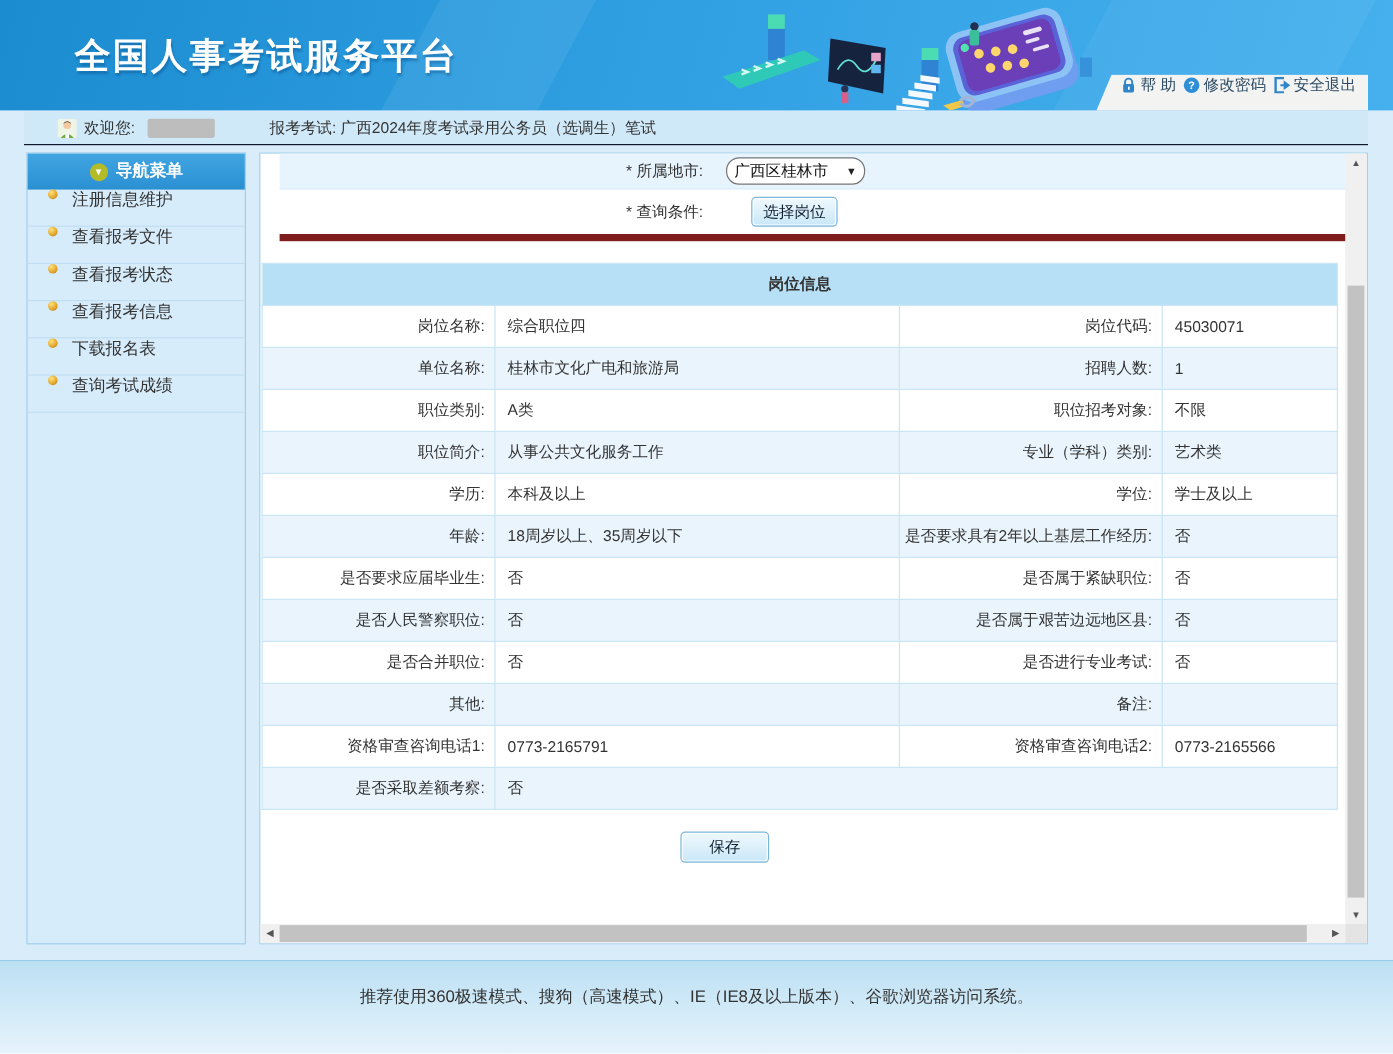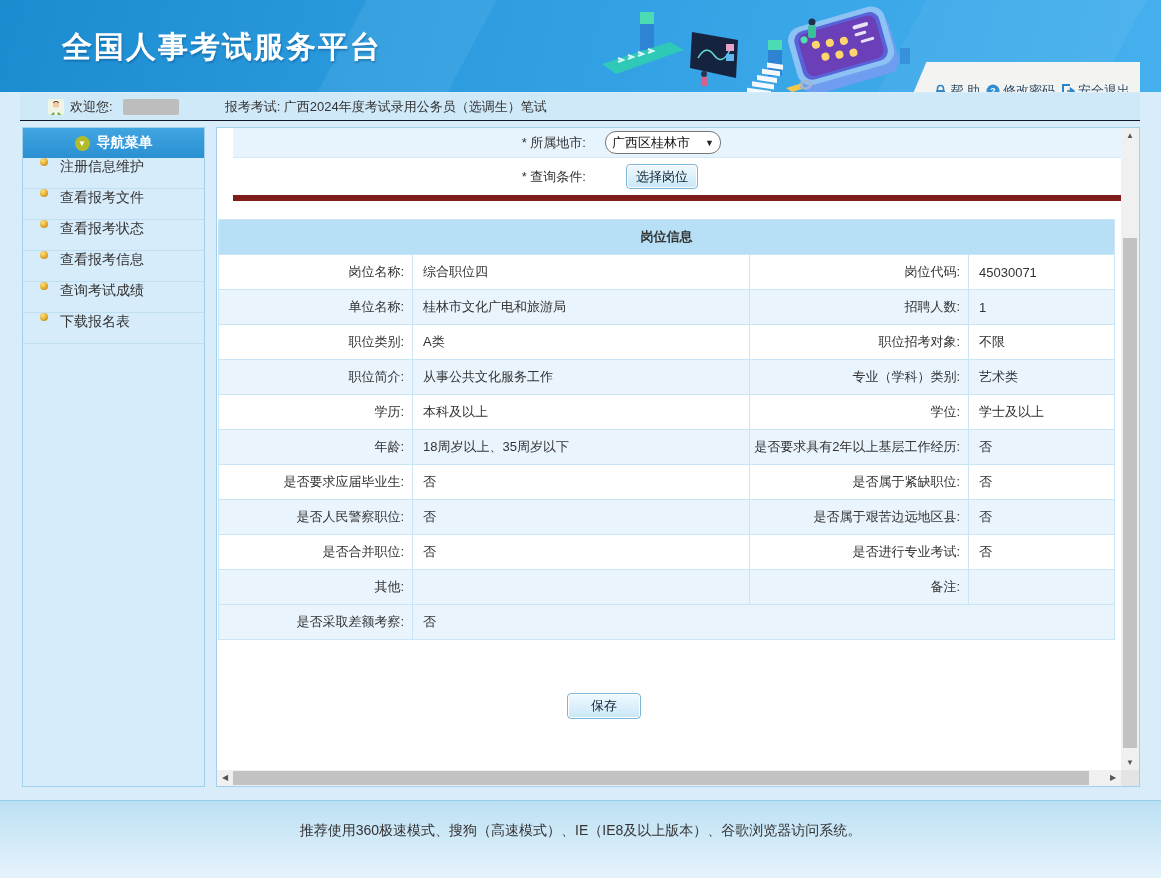--- a/index.html
+++ b/index.html
@@ -10,21 +10,21 @@
   .header { position:absolute; left:0; top:0; width:1161px; height:92px;
             background:linear-gradient(105deg,#1b8ccf 0%,#2f9fe2 45%,#46b0ee 100%); overflow:hidden; }
   .streak { position:absolute; background:rgba(255,255,255,0.07); transform:skewX(-28deg); }
   .s1 { left:340px; top:-10px; width:130px; height:120px; }
   .s2 { left:900px; top:-10px; width:220px; height:120px; background:rgba(255,255,255,0.05); }
   .brand { position:absolute; left:62px; top:27px; font-size:30px; font-weight:bold; color:#ffffff;
            letter-spacing:2px; text-shadow:1px 2px 2px rgba(0,60,120,0.35); }
   .illu { position:absolute; left:600px; top:0; }
 
   .utility { position:absolute; right:21px; top:62px; height:38px; background:#f3f4f1;
-             display:flex; align-items:flex-end; gap:6px; padding:0 10px 0 24px;
+             display:flex; align-items:flex-start; gap:6px; padding:0 10px 0 24px;
              clip-path:polygon(16px 0,100% 0,100% 100%,0 100%); box-shadow:0 1px 2px rgba(0,0,0,.2); }
   .util-item { display:flex; align-items:center; gap:3px; font-size:13px; color:#2d4a66; cursor:pointer; white-space:nowrap; }
 
   
   .welcome { position:absolute; left:20px; top:93px; width:1120px; height:28px; background:#d0e9f9;
              border-bottom:1px solid #0f172a; display:flex; align-items:center; font-size:13px; color:#333; }
   .welcome .avatar { margin-left:28px; margin-right:6px; }
   .blur-name { display:inline-block; width:56px; height:16px; background:#bdbdbd; border-radius:2px;
                margin-left:10px; filter:blur(0.5px); }
   .exam-info { margin-left:46px; }
@@ -205,25 +205,25 @@
     <div class="side-item">
       <span class="bullet"></span>
       <span>查看报考状态</span>
     </div>
     <div class="side-item">
       <span class="bullet"></span>
       <span>查看报考信息</span>
     </div>
     <div class="side-item">
       <span class="bullet"></span>
+      <span>下载报名表</span>
+    </div>
+    <div class="side-item">
+      <span class="bullet"></span>
       <span>查询考试成绩</span>
-    </div>
-    <div class="side-item">
-      <span class="bullet"></span>
-      <span>下载报名表</span>
     </div>
   </div>
 
   <div class="panel">
 
     <div class="form-row fr1">
       <div class="form-label">* 所属地市:</div>
       <div class="fake-select">
         <span>广西区桂林市</span>
         <span class="chev">▼</span>
@@ -299,20 +299,26 @@
         <td class="val">否</td>
         <td class="lbl">是否进行专业考试:</td>
         <td class="val">否</td>
       </tr>
       <tr class="alt">
         <td class="lbl">其他:</td>
         <td class="val"></td>
         <td class="lbl">备注:</td>
         <td class="val"></td>
       </tr>
+      <tr>
+        <td class="lbl">资格审查咨询电话1:</td>
+        <td class="val">0773-2165791</td>
+        <td class="lbl">资格审查咨询电话2:</td>
+        <td class="val">0773-2165566</td>
+      </tr>
       <tr class="alt">
         <td class="lbl">是否采取差额考察:</td>
         <td class="val" colspan="3">否</td>
       </tr>
     </tbody>
       </table>
 
     <button class="btn btn-save">保存</button>
 
     <div class="vscroll">

